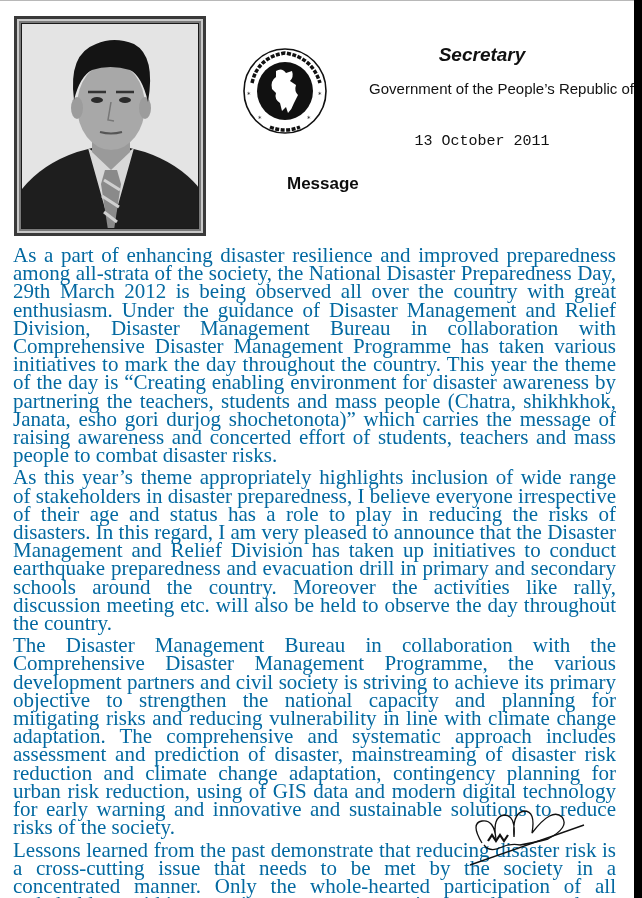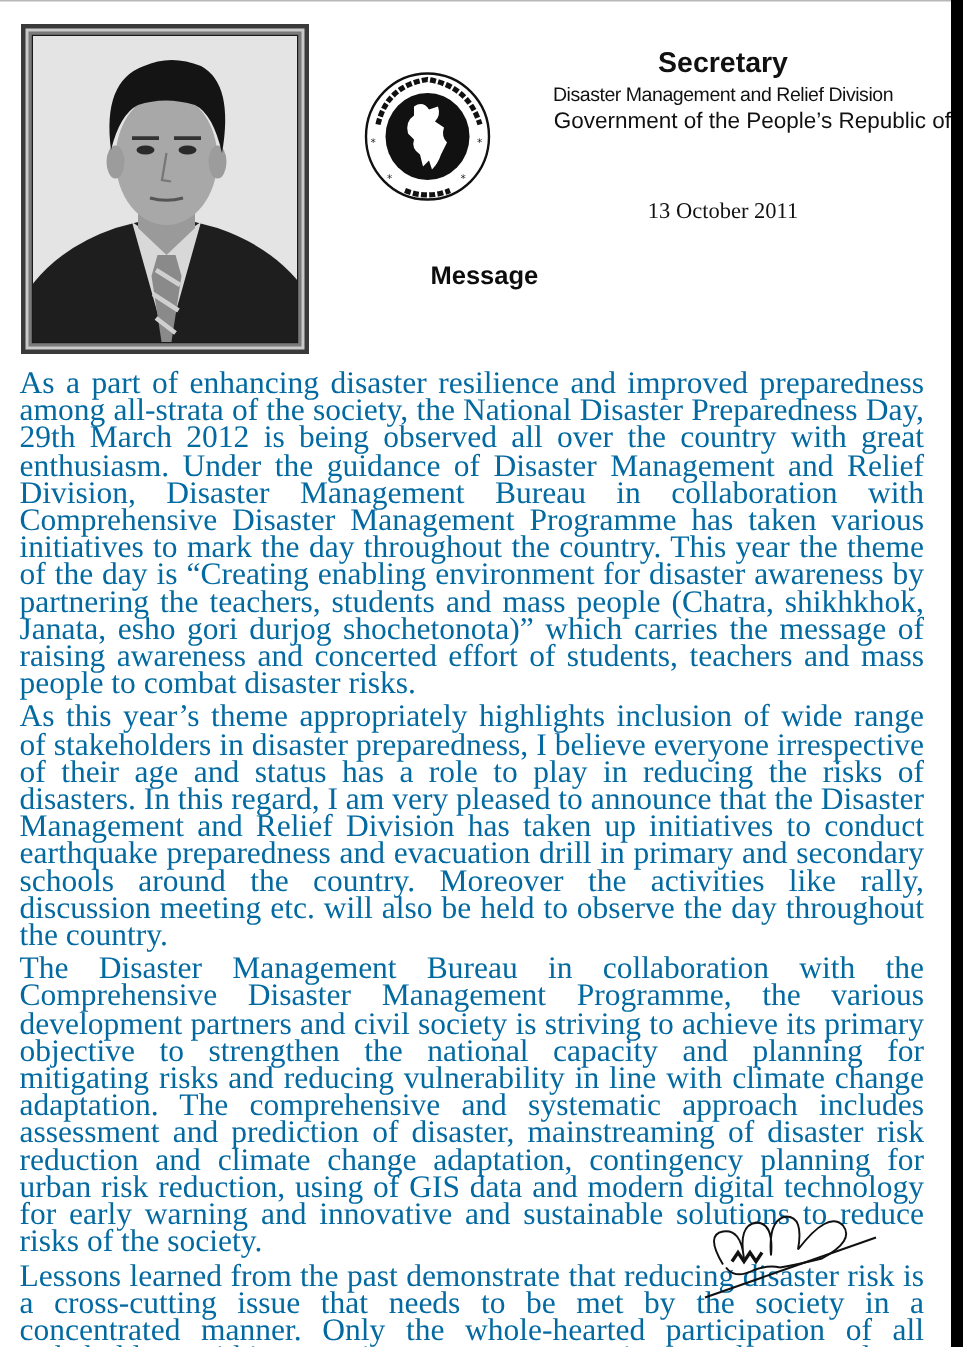--- a/index.html
+++ b/index.html
@@ -84,41 +84,42 @@
       top: 30px;
       width: 304px;
       text-align: center;
       font-family: "Liberation Sans", sans-serif;
       color: #111;
     }
     .h-title {
       font-size: 19px;
       font-weight: bold;
       line-height: 24px;
-      margin: 0;
+      margin: 12px;
+      font-style: italic;
     }
     .h-division {
       font-size: 13px;
       line-height: 16px;
       margin: 0;
       letter-spacing: -0.3px;
     }
     .h-gov {
       font-size: 15px;
       line-height: 19px;
       margin: 0;
       text-align: right;
     }
     .h-date {
       position: absolute;
       left: 330px;
       top: 132px;
       width: 304px;
       text-align: center;
-      font-family: Liberation Serif, serif;
+      font-family: Liberation Mono, monospace;
       font-size: 15px;
       color: #111;
     }
 
     .msg-heading {
       position: absolute;
       left: 287px;
       top: 173px;
       font-family: "Liberation Sans", sans-serif;
       font-size: 17px;
@@ -217,21 +218,20 @@
       <text x="16" y="74" font-size="7" fill="#111" font-family="DejaVu Sans, sans-serif">*</text>
       <text x="65" y="74" font-size="7" fill="#111" font-family="DejaVu Sans, sans-serif">*</text>
 
       <path d="M10 36 Q16 10 43 6 Q70 10 78 36" stroke="#111" stroke-width="3.5" fill="none" stroke-dasharray="4 1.5"></path>
       <path d="M28 80 Q43 86 58 80" stroke="#111" stroke-width="3.5" fill="none" stroke-dasharray="4 1.5"></path>
     </svg>
   </div>
 
   <div class="header-block">
     <p class="h-title">Secretary</p>
-    <p class="h-division">Disaster Management and Relief Division</p>
     <p class="h-gov">Government of the People’s Republic of</p>
   </div>
   <div class="h-date">13 October 2011</div>
 
   <h1 class="msg-heading">Message</h1>
 
   <div class="body-text">
     <p>As a part of enhancing disaster resilience and improved preparedness among all-strata of the society, the National Disaster Preparedness Day, 29th March 2012 is being observed all over the country with great enthusiasm. Under the guidance of Disaster Management and Relief Division, Disaster Management Bureau in collaboration with Comprehensive Disaster Management Programme has taken various initiatives to mark the day throughout the country. This year the theme of the day is “Creating enabling environment for disaster awareness by partnering the teachers, students and mass people (Chatra, shikhkhok, Janata, esho gori durjog shochetonota)” which carries the message of raising awareness and concerted effort of students, teachers and mass people to combat disaster risks.</p>
     <p>As this year’s theme appropriately highlights inclusion of wide range of stakeholders in disaster preparedness, I believe everyone irrespective of their age and status has a role to play in reducing the risks of disasters. In this regard, I am very pleased to announce that the Disaster Management and Relief Division has taken up initiatives to conduct earthquake preparedness and evacuation drill in primary and secondary schools around the country. Moreover the activities like rally, discussion meeting etc. will also be held to observe the day throughout the country.</p>
     <p>The Disaster Management Bureau in collaboration with the Comprehensive Disaster Management Programme, the various development partners and civil society is striving to achieve its primary objective to strengthen the national capacity and planning for mitigating risks and reducing vulnerability in line with climate change adaptation. The comprehensive and systematic approach includes assessment and prediction of disaster, mainstreaming of disaster risk reduction and climate change adaptation, contingency planning for urban risk reduction, using of GIS data and modern digital technology for early warning and innovative and sustainable solutions to reduce risks of the society.</p>

